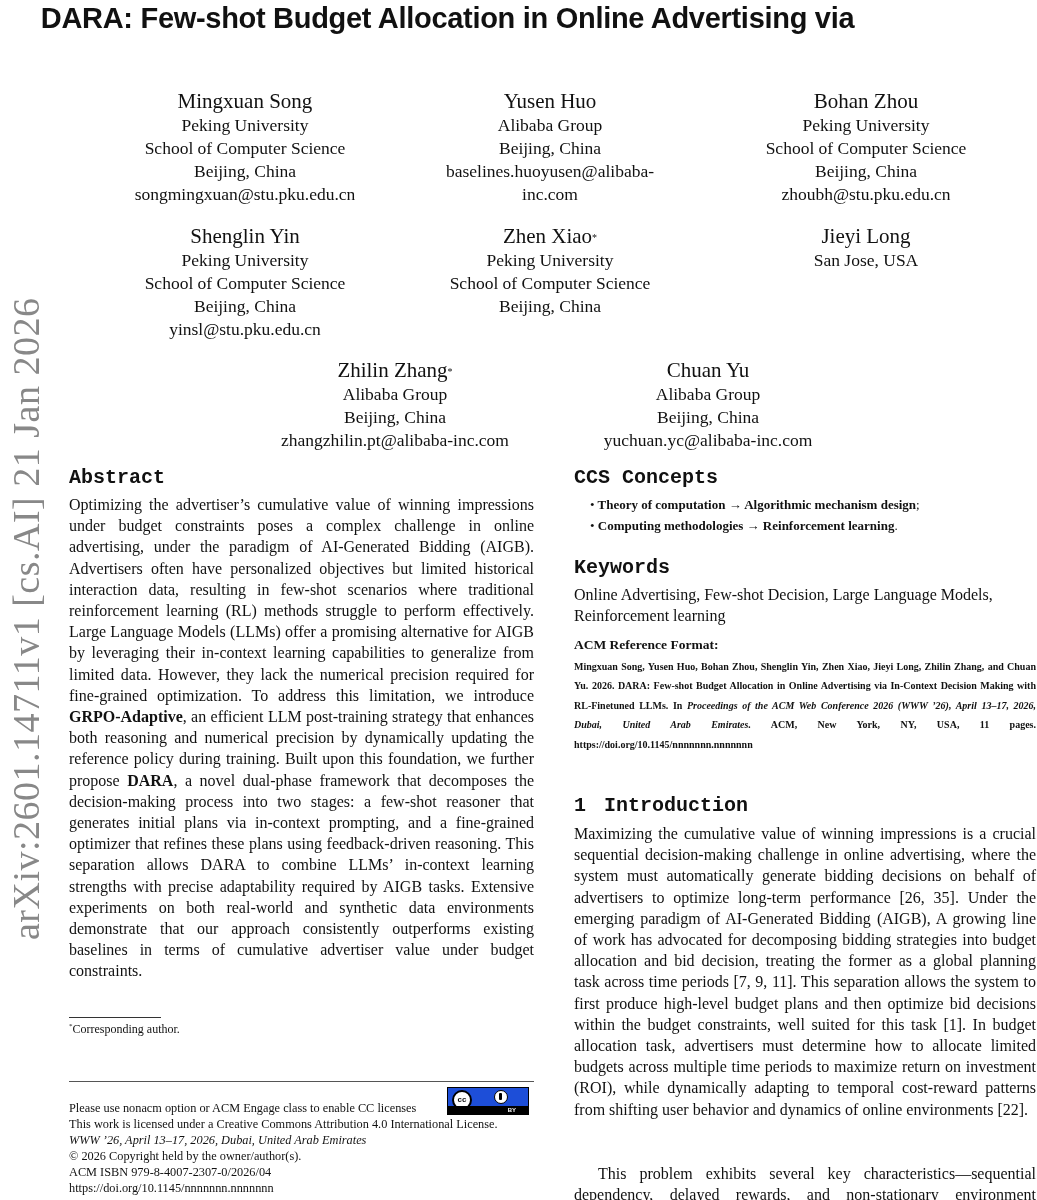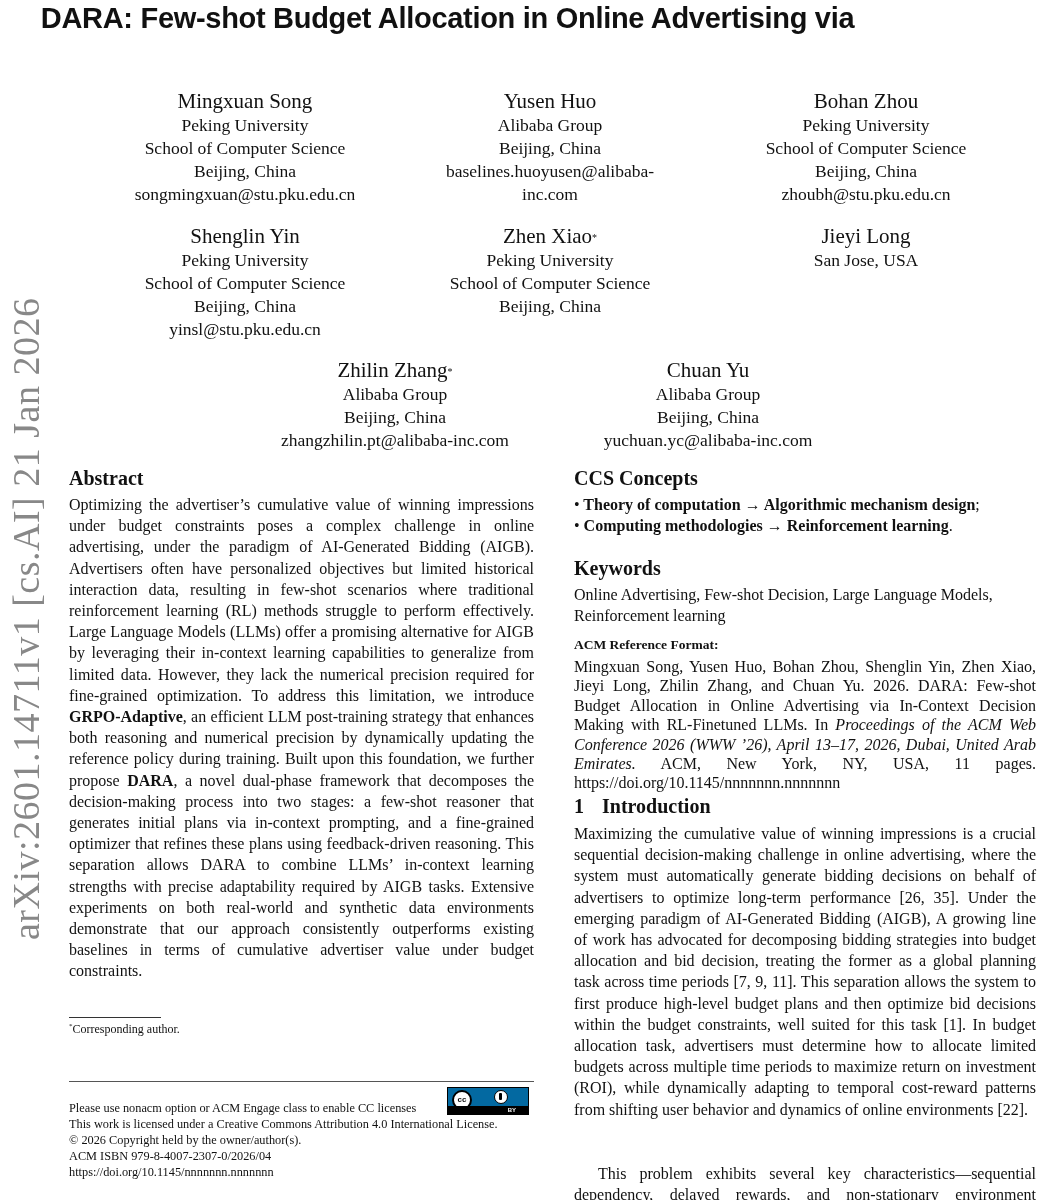--- a/index.html
+++ b/index.html
@@ -19,40 +19,40 @@
     font-family: "Liberation Serif", "DejaVu Serif", serif; font-size: 38px; color: #888;
     white-space: nowrap; letter-spacing: 0.5px;
   }
   .author {
     position: absolute; text-align: center; font-size: 17.5px; line-height: 23px;
   }
   .author .name { font-size: 21px; line-height: 26px; }
   .author sup { font-size: 10px; vertical-align: top; position: relative; top: 2px; }
   .col-left { position: absolute; left: 69px; width: 465px; }
   .col-right { position: absolute; left: 574px; width: 462px; }
-  .h1 { font-weight: bold; font-size: 20px; line-height: 26px; }
+  .h1 { font-weight: bold; font-size: 20px; line-height: 26px; font-family: Liberation Mono, monospace; }
   .body-text {
     font-size: 16px; line-height: 21.2px; text-align: justify; hyphens: auto;
   }
   .bold { font-weight: bold; }
-  .ccs-item { font-size: 16px; line-height: 21px; font-weight: bold; white-space: nowrap; }
+  .ccs-item { font-size: 13px; line-height: 21px; font-weight: bold; white-space: nowrap; margin-left: 16px; }
   .ccs-item .sep { font-weight: normal; }
   .ref-h { font-size: 13.5px; font-weight: bold; line-height: 18px; }
-  .ref-text { font-size: 16px; line-height: 19.4px; text-align: justify; }
+  .ref-text { font-size: 10px; line-height: 19.4px; text-align: justify; font-weight: bold; }
   .ref-text i { font-style: italic; }
   .footnote-rule { position: absolute; left: 69px; top: 1017px; width: 92px; height: 1px; background: #333; }
   .footnote { position: absolute; left: 69px; top: 1022px; font-size: 12px; }
   .footnote sup { font-size: 7px; }
   .license-rule { position: absolute; left: 69px; top: 1081px; width: 465px; height: 1px; background: #555; }
   .license { position: absolute; left: 69px; top: 1100px; width: 470px; font-size: 12.3px; line-height: 16px; }
   .license .line { white-space: nowrap; }
   .license i { font-style: italic; }
   .cc-badge {
     position: absolute; left: 447px; top: 1087px; width: 82px; height: 28px;
-    background: #0369a1; border: 1px solid #000; box-sizing: border-box; overflow: hidden;
+    background: #1d4ed8; border: 1px solid #000; box-sizing: border-box; overflow: hidden;
   }
   .cc-badge .bar { position: absolute; left: 0; right: 0; bottom: 0; height: 8px; background: #000; }
   .cc-badge .by { position: absolute; right: 12px; bottom: 0; font-family: "Liberation Sans", sans-serif; font-size: 6px; color: #fff; font-weight: bold; line-height: 8px; }
   .cc-badge .cc {
     position: absolute; left: 4px; top: 2px; width: 20px; height: 20px; border-radius: 50%;
     background: #fff; border: 2px solid #000; box-sizing: border-box;
     font-family: "Liberation Sans", sans-serif; font-weight: bold; font-size: 8px; line-height: 16px; text-align: center;
   }
   .cc-badge .person {
     position: absolute; left: 46px; top: 2px; width: 14px; height: 14px; border-radius: 50%;
@@ -136,20 +136,21 @@
 <div class="license-rule"></div>
 <div class="cc-badge">
   <div class="cc">cc</div>
   <div class="person"></div>
   <div class="bar"></div>
   <div class="by">BY</div>
 </div>
 <div class="license">
   <div class="line">Please use nonacm option or ACM Engage class to enable CC licenses</div>
   <div class="line">This work is licensed under a Creative Commons Attribution 4.0 International License.</div>
+  <div class="line"><i>WWW ’26, April 13–17, 2026, Dubai, United Arab Emirates</i></div>
   <div class="line">© 2026 Copyright held by the owner/author(s).</div>
   <div class="line">ACM ISBN 979-8-4007-2307-0/2026/04</div>
   <div class="line">https://doi.org/10.1145/nnnnnnn.nnnnnnn</div>
 </div>
 
 <div class="col-right" style="top:465px;">
   <div class="h1">CCS Concepts</div>
   <div class="ccs-item" style="margin-top:3px;">
     <span class="sep">•</span>
     <span>Theory of computation</span>

